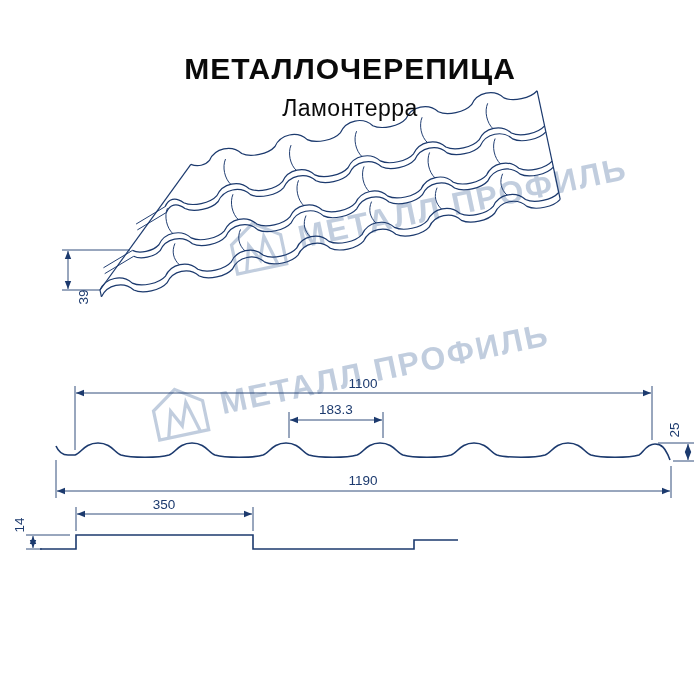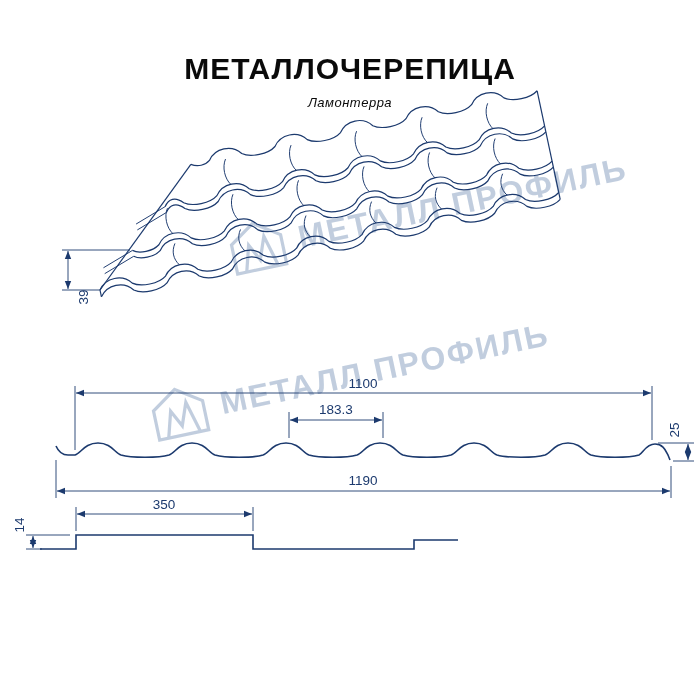--- a/index.html
+++ b/index.html
@@ -1,20 +1,20 @@
 <!DOCTYPE html>
 <html><head>
 <meta charset="utf-8">
 <style>
   html,body{margin:0;padding:0;background:#fff;}
   .page{position:relative;width:700px;height:700px;background:#ffffff;overflow:hidden;
         font-family:"Liberation Sans",sans-serif;}
   .header{position:absolute;top:52px;left:0;width:700px;text-align:center;z-index:3;}
   .header h1{margin:0;font-size:30px;font-weight:bold;letter-spacing:1px;color:#0a0a0a;}
-  .header .subtitle{margin-top:9px;font-size:13px;color:#0a0a0a;letter-spacing:0.5px;font-style:italic;}
+  .header .subtitle{margin-top:9px;font-size:23px;color:#0a0a0a;letter-spacing:0.5px;}
   .watermark{position:absolute;display:flex;align-items:center;gap:14px;
              transform:rotate(-12deg);transform-origin:left center;
              pointer-events:none;white-space:nowrap;z-index:1;opacity:0.55;}
   .wm-text{font-weight:bold;font-size:32px;letter-spacing:2px;color:#8fa6c4;}
   .wm-logo{width:56px;height:52px;stroke:#8fa6c4;fill:none;stroke-width:3.5;}
   .wm1{left:230px;top:226px;}
   .wm2{left:152px;top:392px;}
   svg.drawing{position:absolute;left:0;top:0;z-index:2;}
   .profile{stroke:#1c3a6e;fill:none;stroke-width:1.6;}
   .roofline{stroke:#1c3a6e;fill:none;stroke-width:1.2;}

